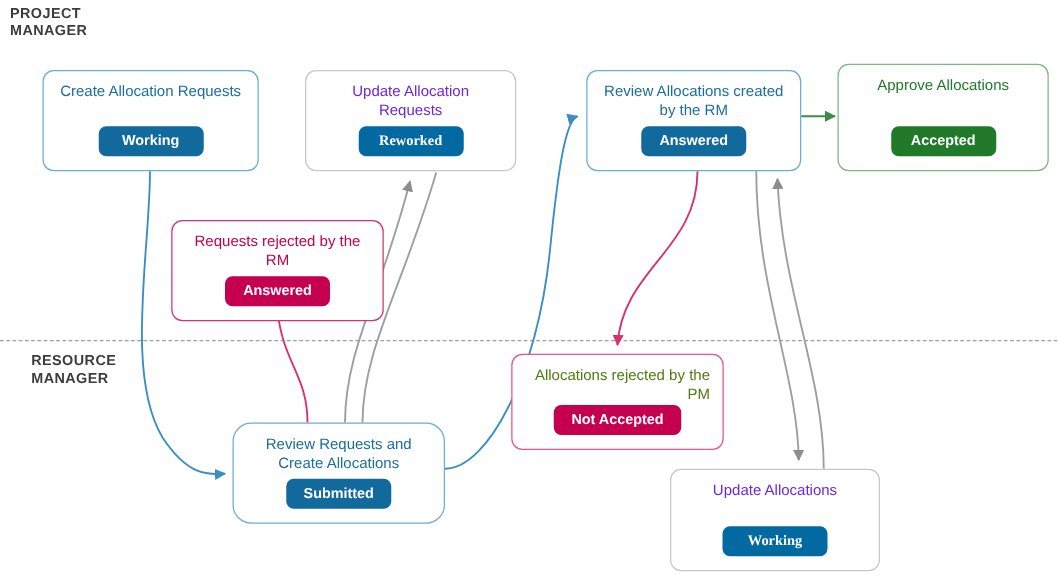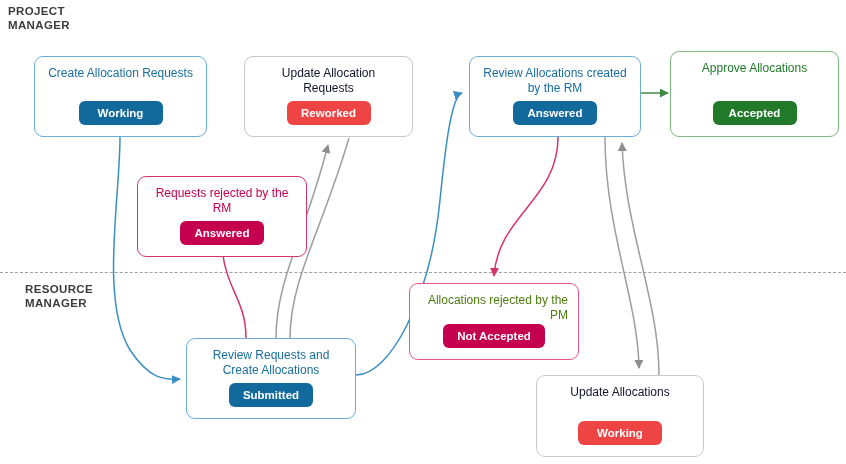--- a/index.html
+++ b/index.html
@@ -89,22 +89,22 @@
     box-sizing: border-box;
     white-space: nowrap;
   }
 
   
   .node.blue  { border-color: #6aaed6; }
   .node.blue  .node-title { color: #1a6e9e; }
   .node.blue  .badge { background: #11699c; }
 
   .node.gray  { border-color: #c8c8c8; }
-  .node.gray  .node-title { color: #0f172a; }
-  .node.gray  .badge { background: #ef4444; }
+  .node.gray  .node-title { color: #6d28d9; }
+  .node.gray  .badge { background: #0369a1; font-family: Liberation Serif, serif; }
 
   .node.pink  { border-color: #d6336c; }
   .node.pink  .node-title { color: #c4004f; }
   .node.pink  .badge { background: #c4004f; }
 
   .node.pinklight { border-color: #e5548a; }
   .node.pinklight .node-title { color: #4d7c0f; text-align: right; }
   .node.pinklight .badge { background: #c4004f; }
 
   .node.green { border-color: #7cb87f; }
@@ -177,21 +177,21 @@
   <div class="node green" style="left:670px; top:51px; width:169px; height:86px;">
     <div class="node-title">Approve Allocations</div>
     <div class="badge">Accepted</div>
   </div>
 
   <div class="node pink" style="left:137px; top:176px; width:170px; height:81px;">
     <div class="node-title">Requests rejected by the RM</div>
     <div class="badge">Answered</div>
   </div>
 
-  <div class="node blue" style="left:186px; top:338px; width:170px; height:81px;">
+  <div class="node blue" style="left:186px; top:338px; width:170px; height:81px;border-radius:15px;">
     <div class="node-title">Review Requests and Create Allocations</div>
     <div class="badge">Submitted</div>
   </div>
 
   <div class="node pinklight" style="left:409px; top:283px; width:170px; height:77px;">
     <div class="node-title">Allocations rejected by the PM</div>
     <div class="badge">Not Accepted</div>
   </div>
 
   <div class="node gray" style="left:514px; top:375px; width:168px; height:82px;margin-left:22px;">

